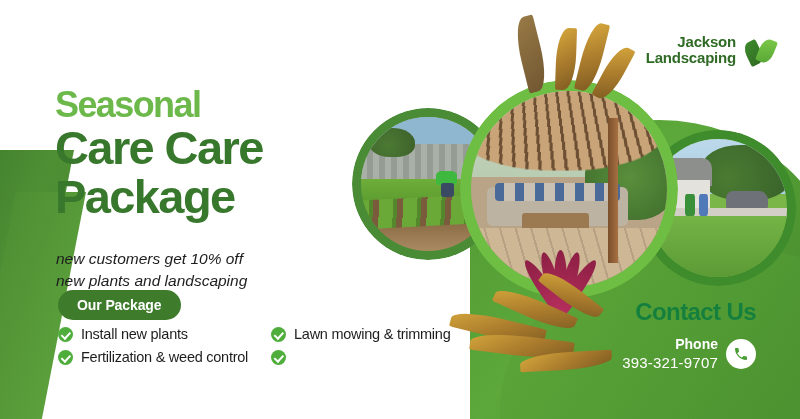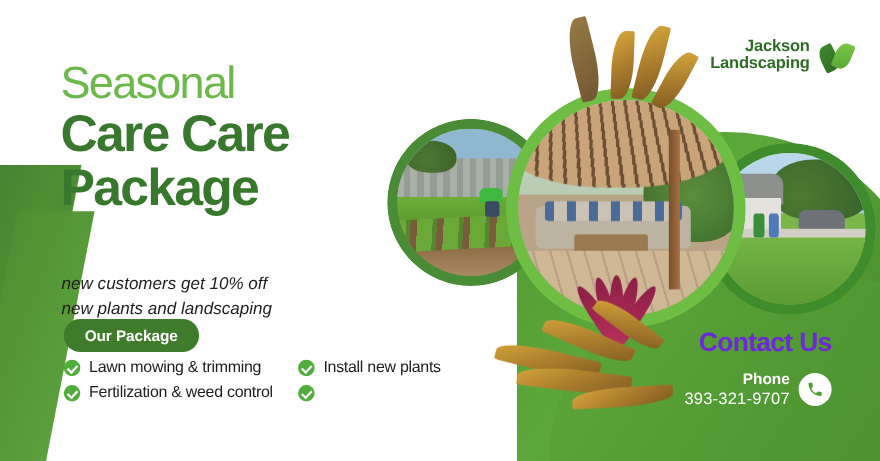--- a/index.html
+++ b/index.html
@@ -75,22 +75,22 @@
   }
   .leaf-mark .lf-b {
     left:15px; top:3px;
     background:linear-gradient(160deg,#7ec94a,#56a634);
     transform:rotate(22deg);
   }
 
   
   .headline { position:absolute; left:55px; top:55px; z-index:30; }
   .hl-1 {
-    font-size:41px; font-weight:normal; line-height:1.0;
-    color:#6cb84a; letter-spacing:-1.6px;
+    font-size:36px; font-weight:bold; line-height:1.0;
+    color:#6cb84a; letter-spacing:-1.6px;margin-top:32px;
   }
   .hl-2, .hl-3 {
     font-size:47px; font-weight:bold; line-height:1.05;
     color:#37782c; letter-spacing:-1.6px;
   }
   .subhead {
     position:absolute; left:56px; top:248px; z-index:30;
     font-style:italic; font-size:15.5px; line-height:1.42;
     color:#1d1d1d;
   }
@@ -289,21 +289,21 @@
   }
   .bromeliad .b1 { transform:rotate(-34deg); }
   .bromeliad .b2 { transform:rotate(-16deg); }
   .bromeliad .b3 { transform:rotate(0deg); }
   .bromeliad .b4 { transform:rotate(16deg); }
   .bromeliad .b5 { transform:rotate(34deg); }
 
   
   .contact { position:absolute; right:44px; top:300px; z-index:40; text-align:right; }
   .contact-title {
-    font-size:24px; font-weight:bold; color:#6d28d9;
+    font-size:24px; font-weight:bold; color:#15803d;
     letter-spacing:-.6px; line-height:1;
   }
   .contact-row {
     margin-top:12px;
     display:flex; align-items:center; justify-content:flex-end; gap:8px;
   }
   .contact-lines { text-align:right; line-height:1.25; }
   .contact-lines .ph-label {
     display:block; font-size:14px; font-weight:bold; color:#ffffff;
   }
@@ -417,25 +417,25 @@
   <div class="leaf bot3"></div>
   <div class="leaf bot1"></div>
   <div class="leaf bot2"></div>
   <div class="leaf bot4"></div>
 
   <div class="pill">Our Package</div>
 
   <div class="services">
     <div class="svc">
       <span class="check"></span>
-      <span class="svc-label">Lawn mowing &amp; trimming</span>
+      <span class="svc-label">Install new plants</span>
     </div>
     <div class="svc">
       <span class="check"></span>
-      <span class="svc-label">Install new plants</span>
+      <span class="svc-label">Lawn mowing &amp; trimming</span>
     </div>
     <div class="svc">
       <span class="check"></span>
       <span class="svc-label">Fertilization &amp; weed control</span>
     </div>
     <div class="svc">
       <span class="check"></span>
     </div>
   </div>
 

